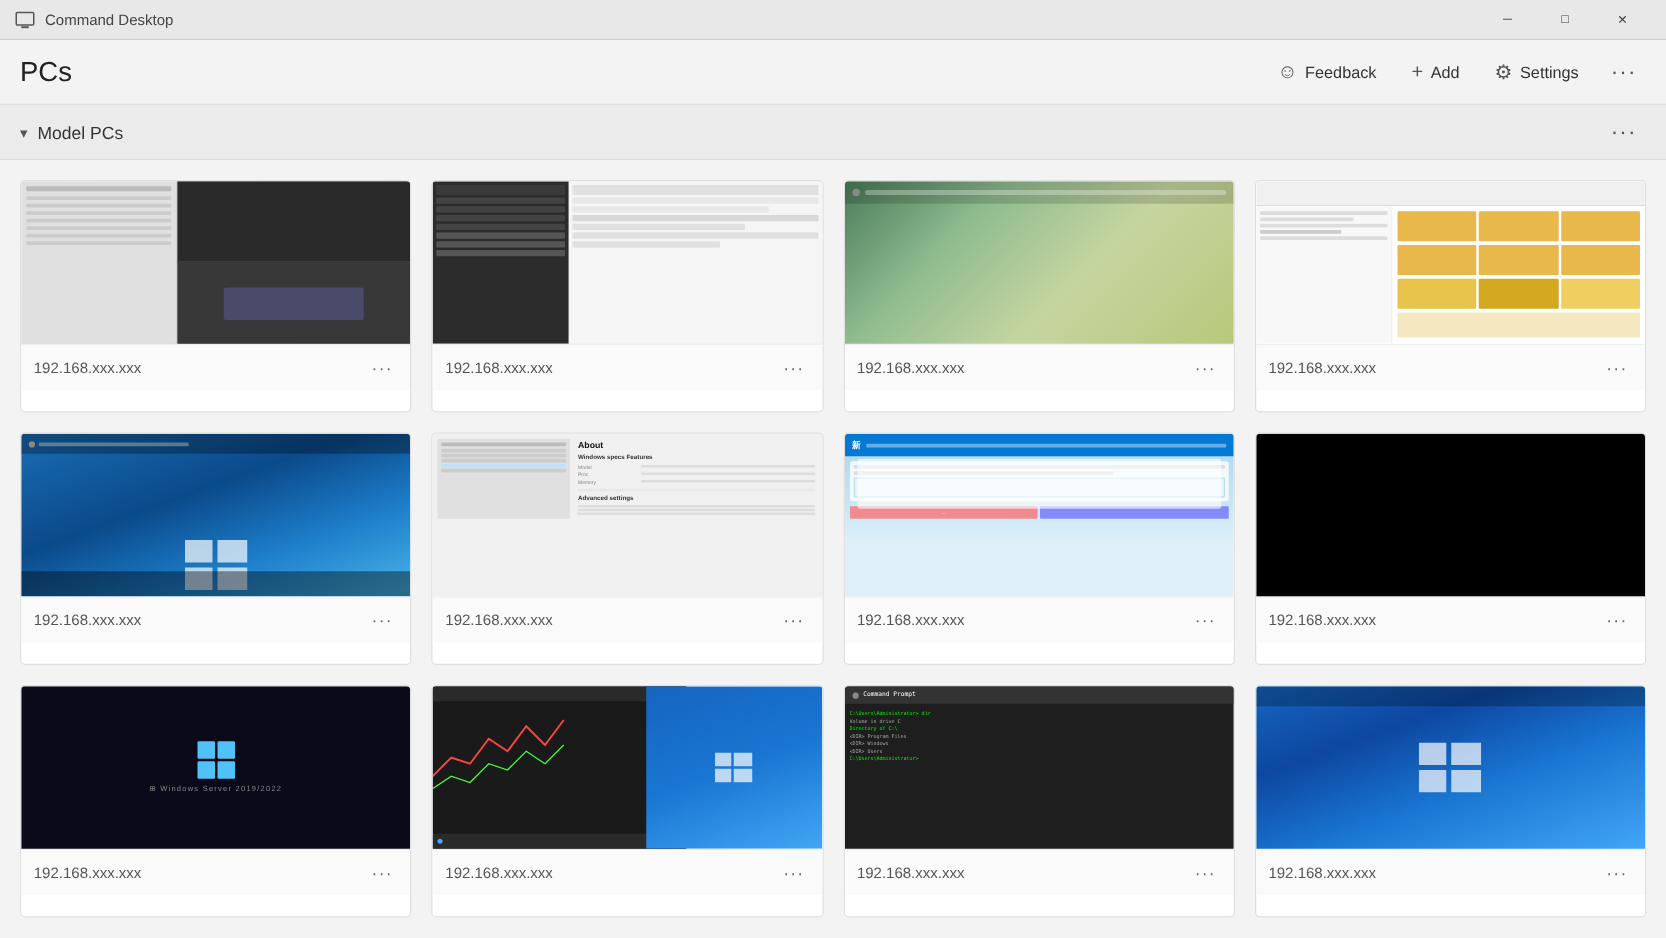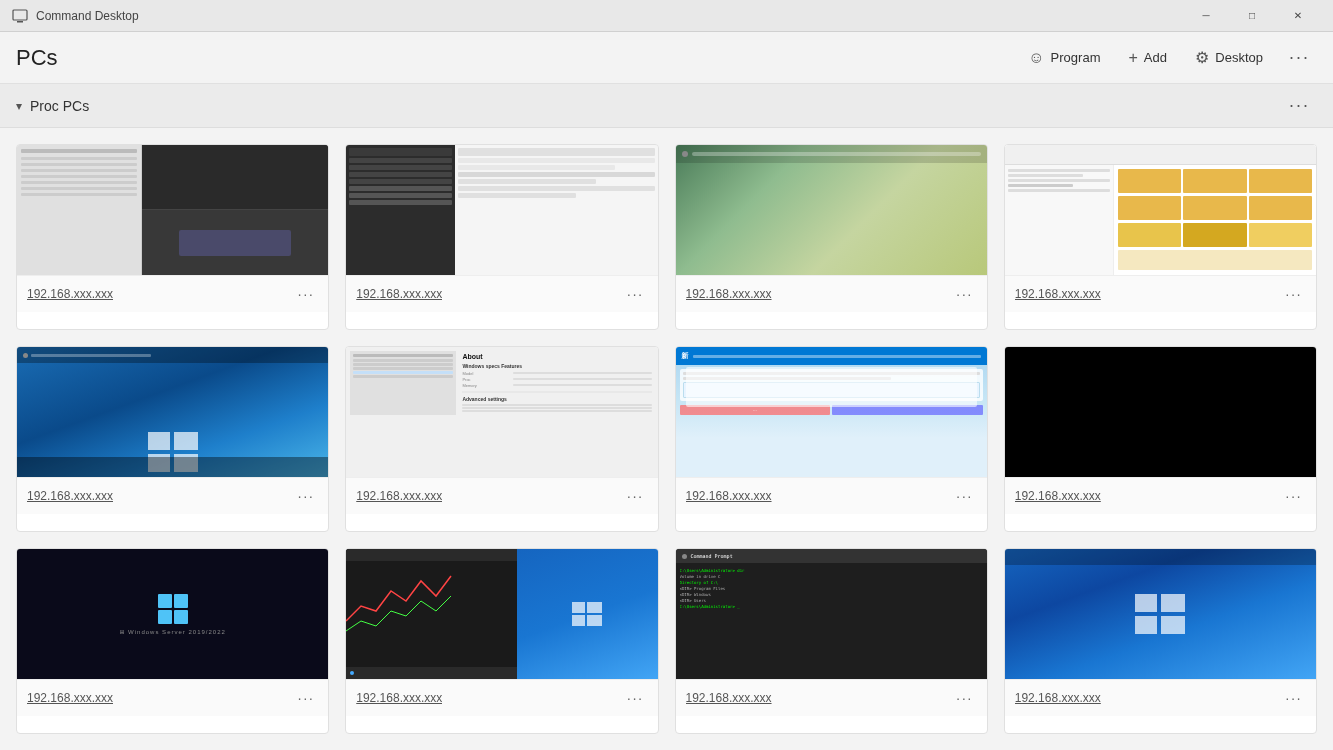--- a/index.html
+++ b/index.html
@@ -344,21 +344,20 @@
       border-top: 1px solid #eee;
       min-height: 36px;
     }
     .pc-name {
       font-size: 12px;
       color: #555;
       white-space: nowrap;
       overflow: hidden;
       text-overflow: ellipsis;
       max-width: 200px;
-      text-decoration: underline;
     }
     .card-more-btn {
       background: transparent;
       border: none;
       cursor: pointer;
       color: #666;
       font-size: 14px;
       letter-spacing: 1px;
       padding: 2px 4px;
       border-radius: 3px;
@@ -382,38 +381,38 @@
     <button class="title-bar-btn">□</button>
     <button class="title-bar-btn close">✕</button>
   </div>
 </div>
 
 <div class="top-bar">
   <span class="page-title">PCs</span>
   <div class="top-bar-actions">
     <button class="top-bar-btn">
       <span class="btn-icon">☺</span>
-      <span>Program</span>
+      <span>Feedback</span>
     </button>
     <button class="top-bar-btn">
       <span class="btn-icon">+</span>
       <span>Add</span>
     </button>
     <button class="top-bar-btn">
       <span class="btn-icon">⚙</span>
-      <span>Desktop</span>
+      <span>Settings</span>
     </button>
     <button class="more-btn">···</button>
   </div>
 </div>
 
 <div class="section-header">
   <div class="section-header-left">
     <span class="chevron-icon">▾</span>
-    <span>Proc PCs</span>
+    <span>Model PCs</span>
   </div>
   <button class="more-btn">···</button>
 </div>
 
 <div class="grid-container">
 
   <div class="pc-card">
     <div class="pc-thumbnail thumb-1">
       <div class="inner-left">
         <div style="height:4px;background:#bbb;border-radius:1px;margin-bottom:2px;"></div>

